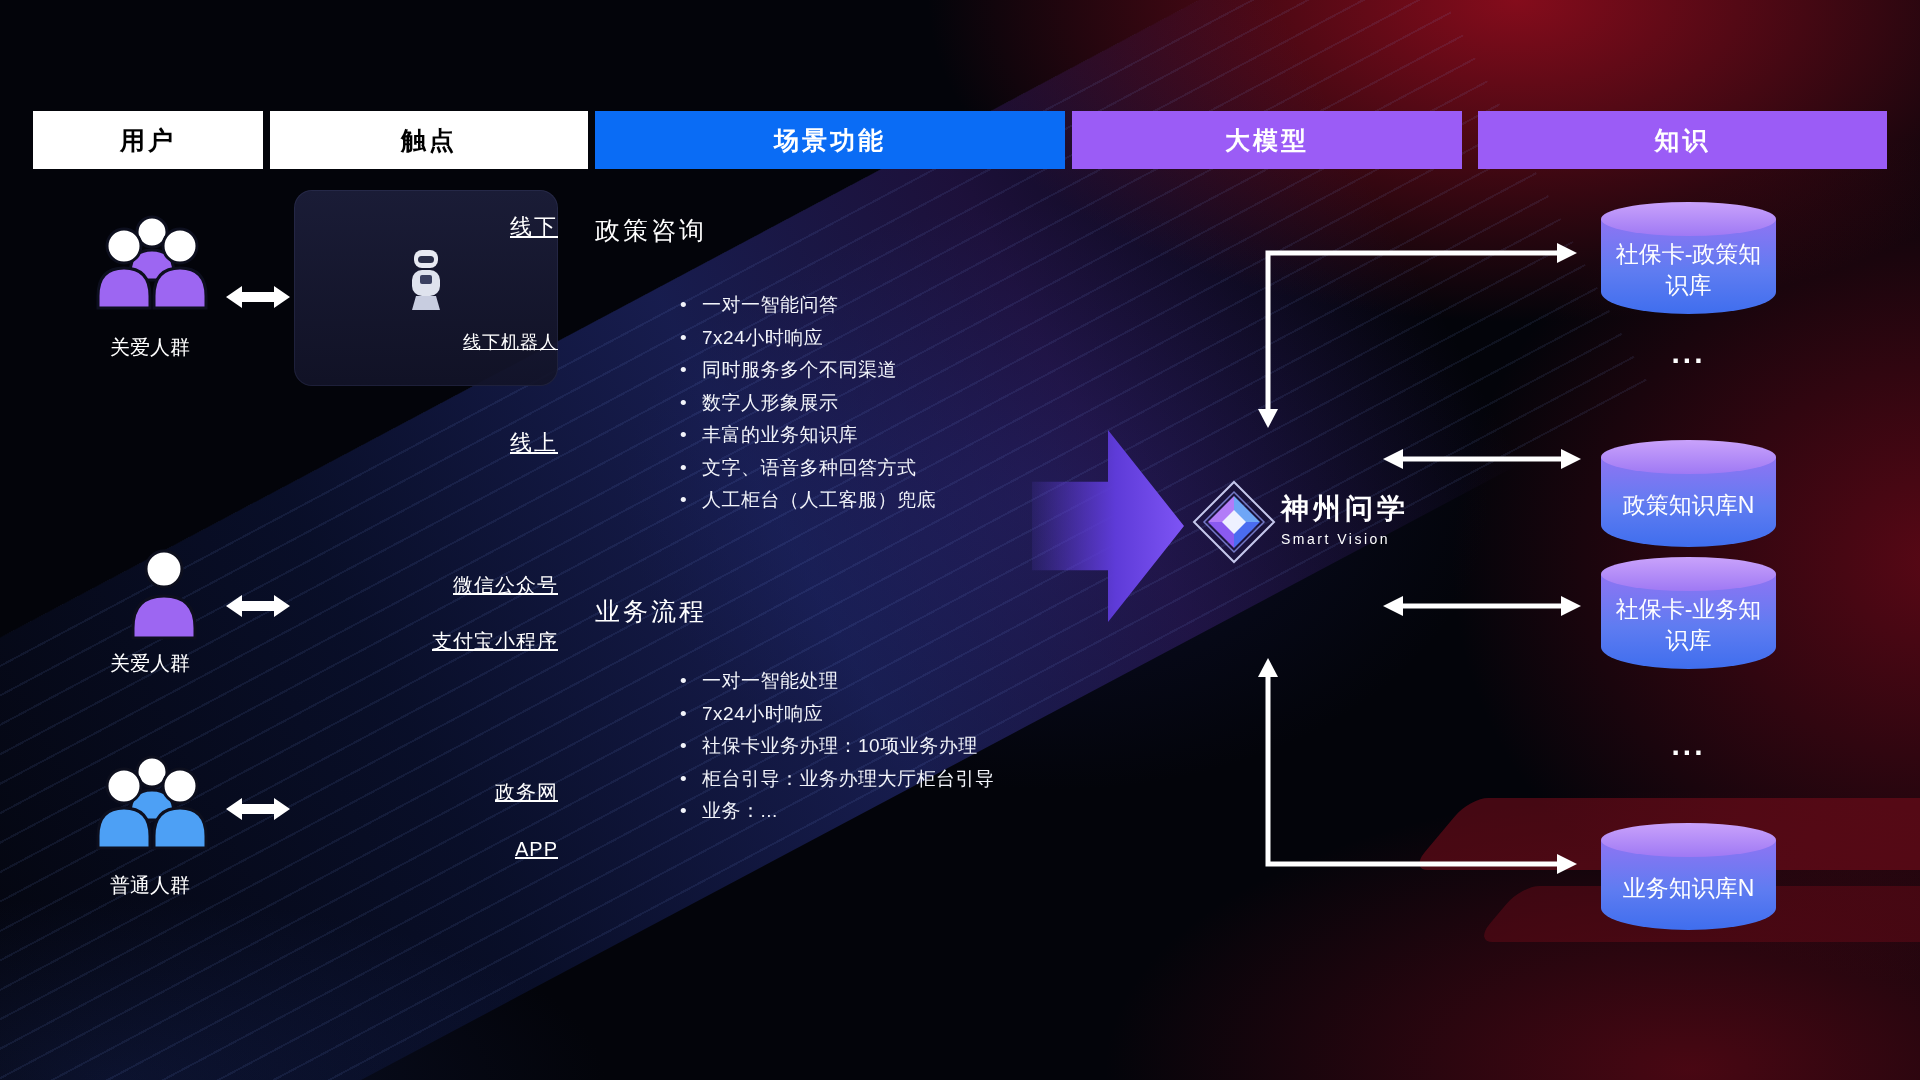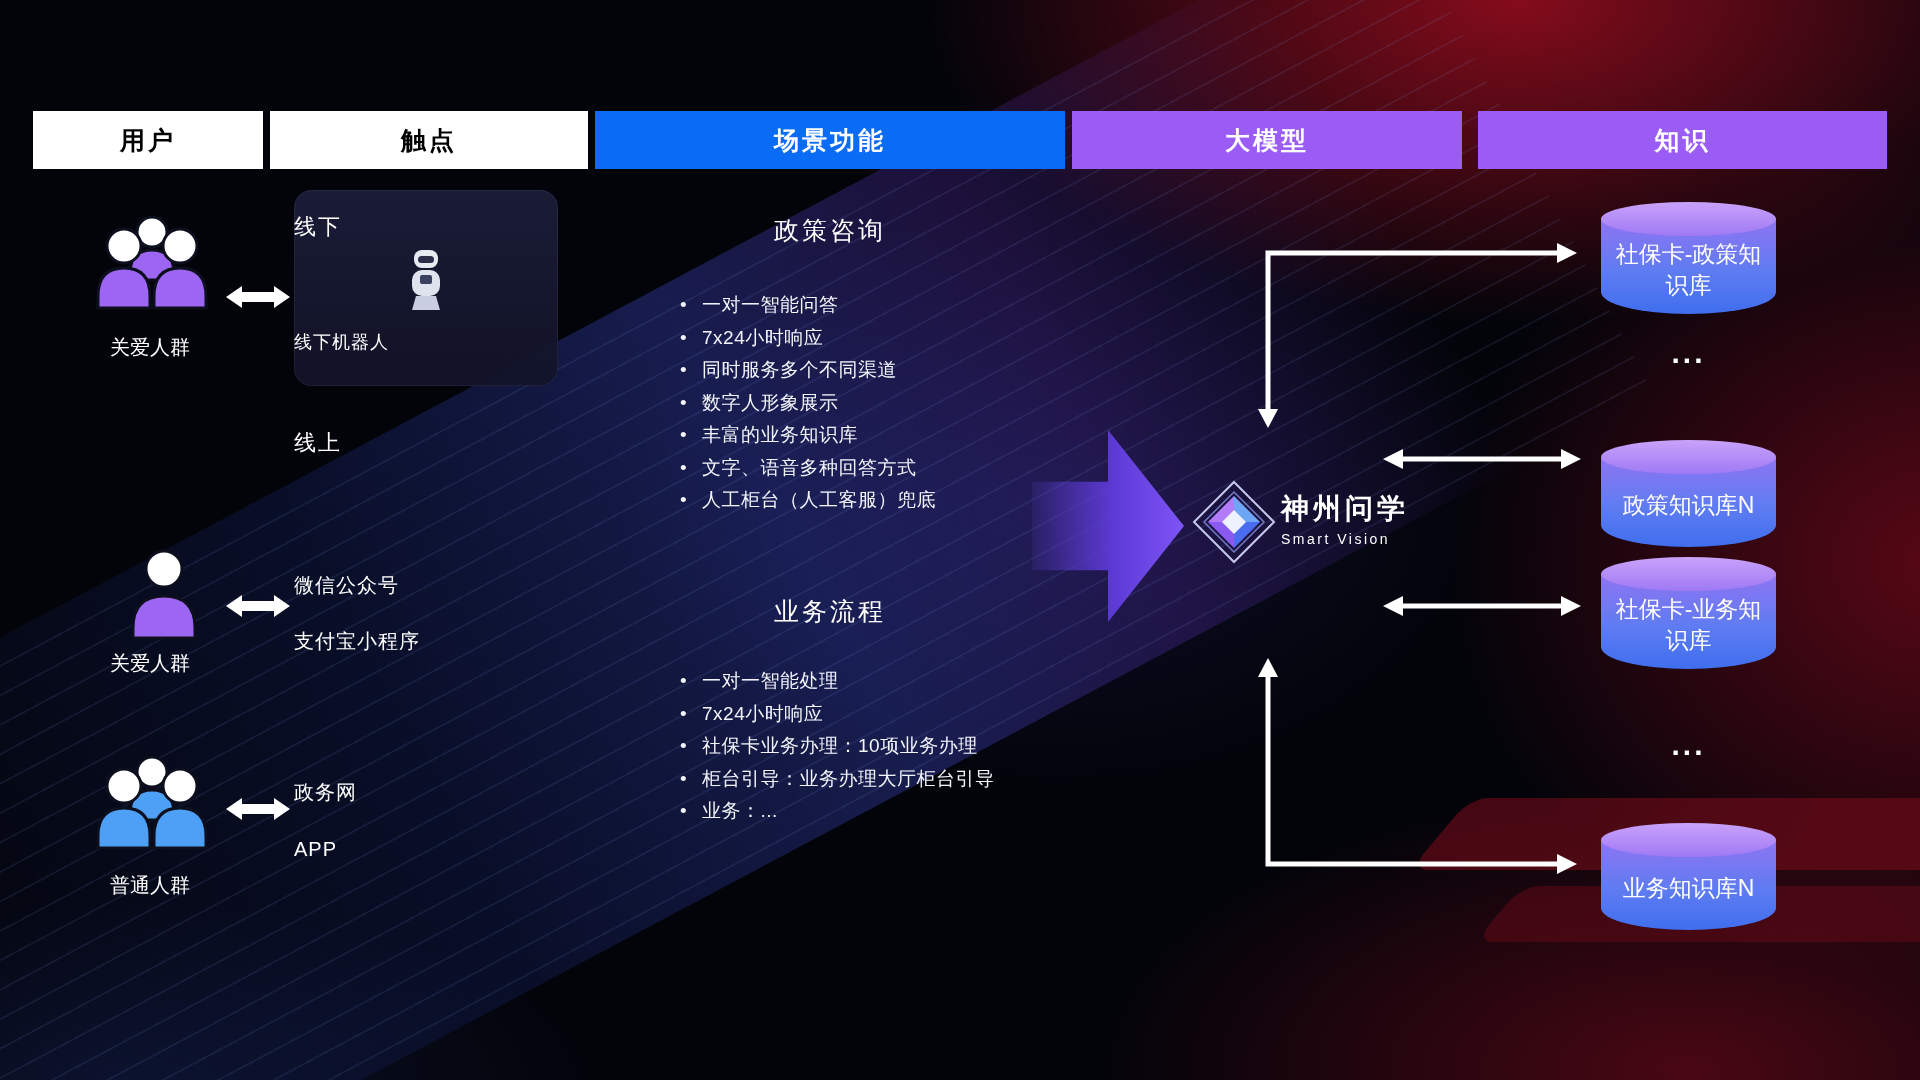--- a/index.html
+++ b/index.html
@@ -40,27 +40,27 @@
   .hb4 { left:1072px; width:390px; }
   .hb5 { left:1478px; width:409px; }
 
   .ulabel { position:absolute; left:50px; width:200px; text-align:center;
     font-size:20px; color:#fff; }
 
   
   .touch-box { position:absolute; left:294px; top:190px; width:264px; height:196px;
     border-radius:18px; background:linear-gradient(180deg, rgba(28,30,58,.92), rgba(18,19,40,.92));
     box-shadow:0 0 0 1px rgba(120,130,200,.12) inset; }
-  .tlabel { position:absolute; left:294px; width:264px; text-align:left; color:#fff; }
+  .tlabel { position:absolute; left:294px; width:264px; text-align:right; color:#fff;text-decoration:underline; }
   .t22 { font-size:22px; letter-spacing:2px; }
   .t20 { font-size:20px; letter-spacing:1px; }
   .t18 { font-size:18px; letter-spacing:1px; }
 
   
-  .stitle { position:absolute; left:595px; width:470px; text-align:center;
+  .stitle { position:absolute; left:595px; width:470px; 
     font-size:25px; letter-spacing:3px; color:#fff; }
   .slist { position:absolute; left:678px; width:470px; list-style:none; }
   .slist li { position:relative; padding-left:24px; font-size:19px; line-height:32.5px;
     color:#f2f4fa; letter-spacing:.5px; }
   .slist li::before { content:"•"; position:absolute; left:2px; color:#f2f4fa; }
 
   
   .big-arrow { position:absolute; left:1032px; top:430px; width:152px; height:192px;
     background:linear-gradient(90deg, rgba(100,70,220,.12), #5e3bd8 55%, #7e54f5);
     clip-path:polygon(0 27%, 50% 27%, 50% 0, 100% 50%, 50% 100%, 50% 73%, 0 73%); }

